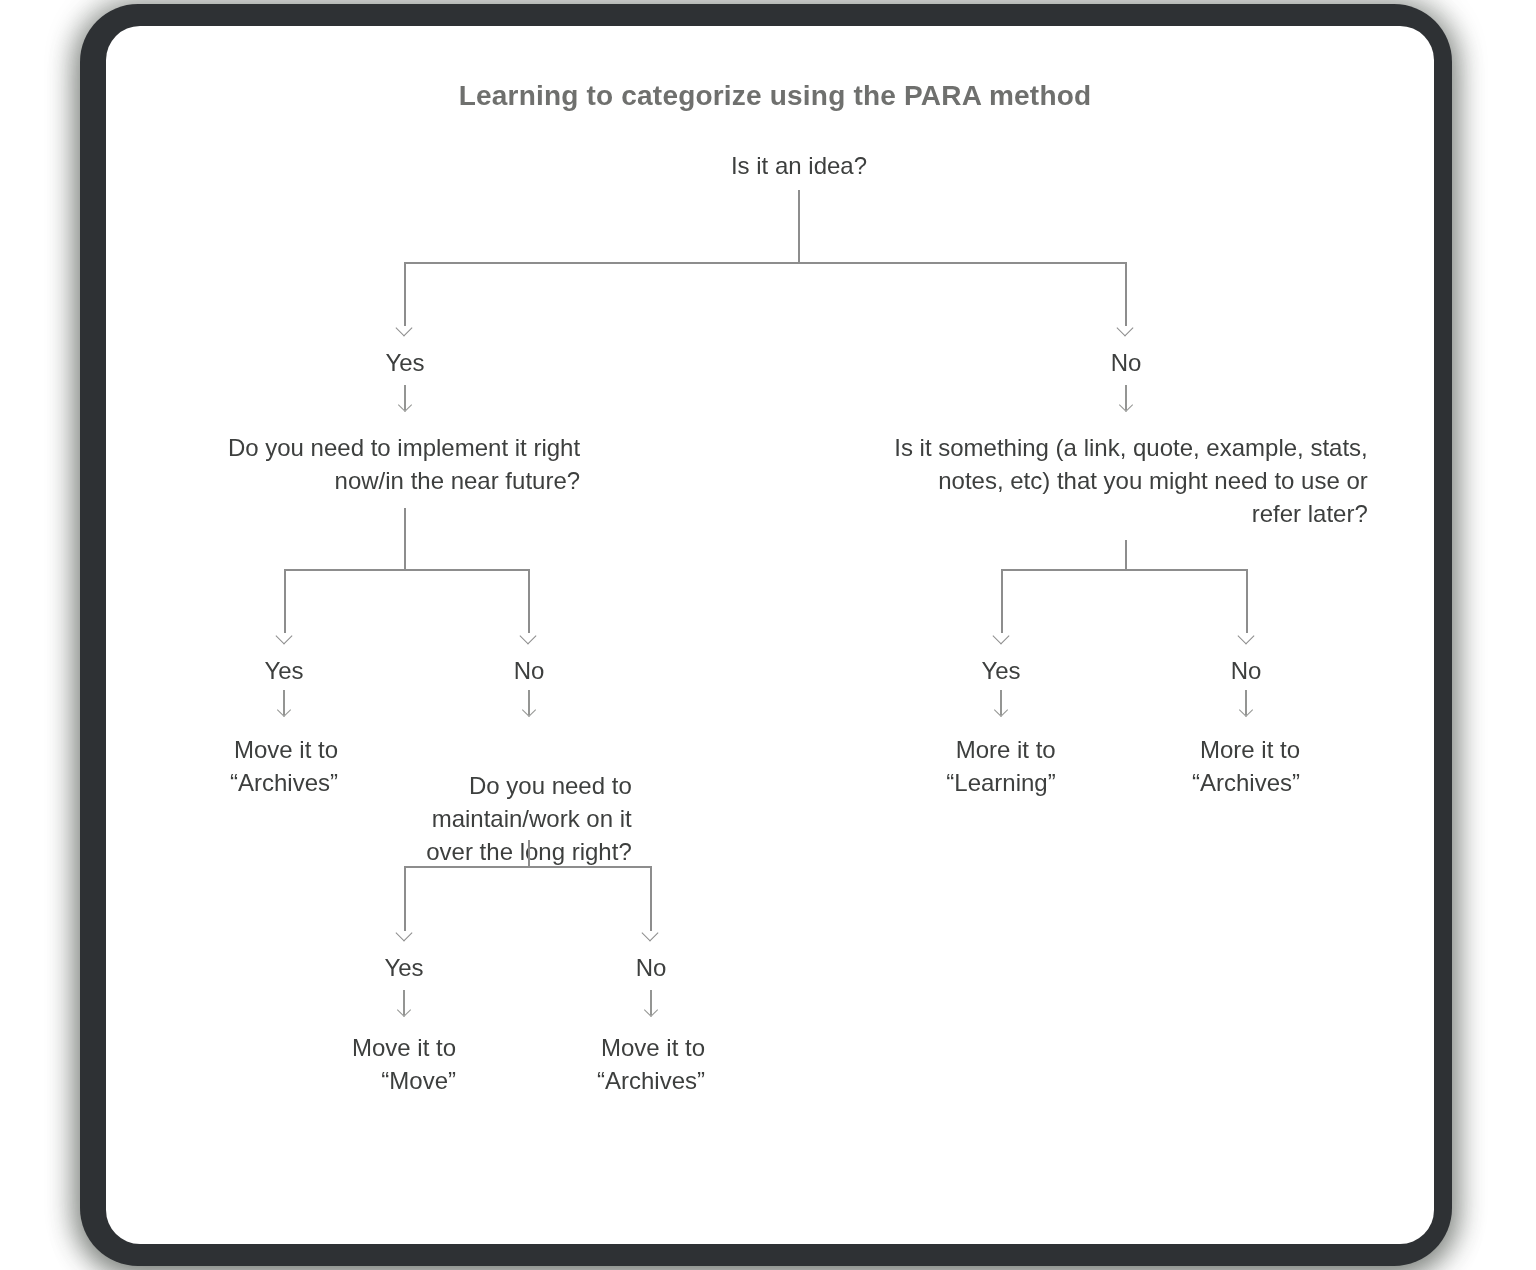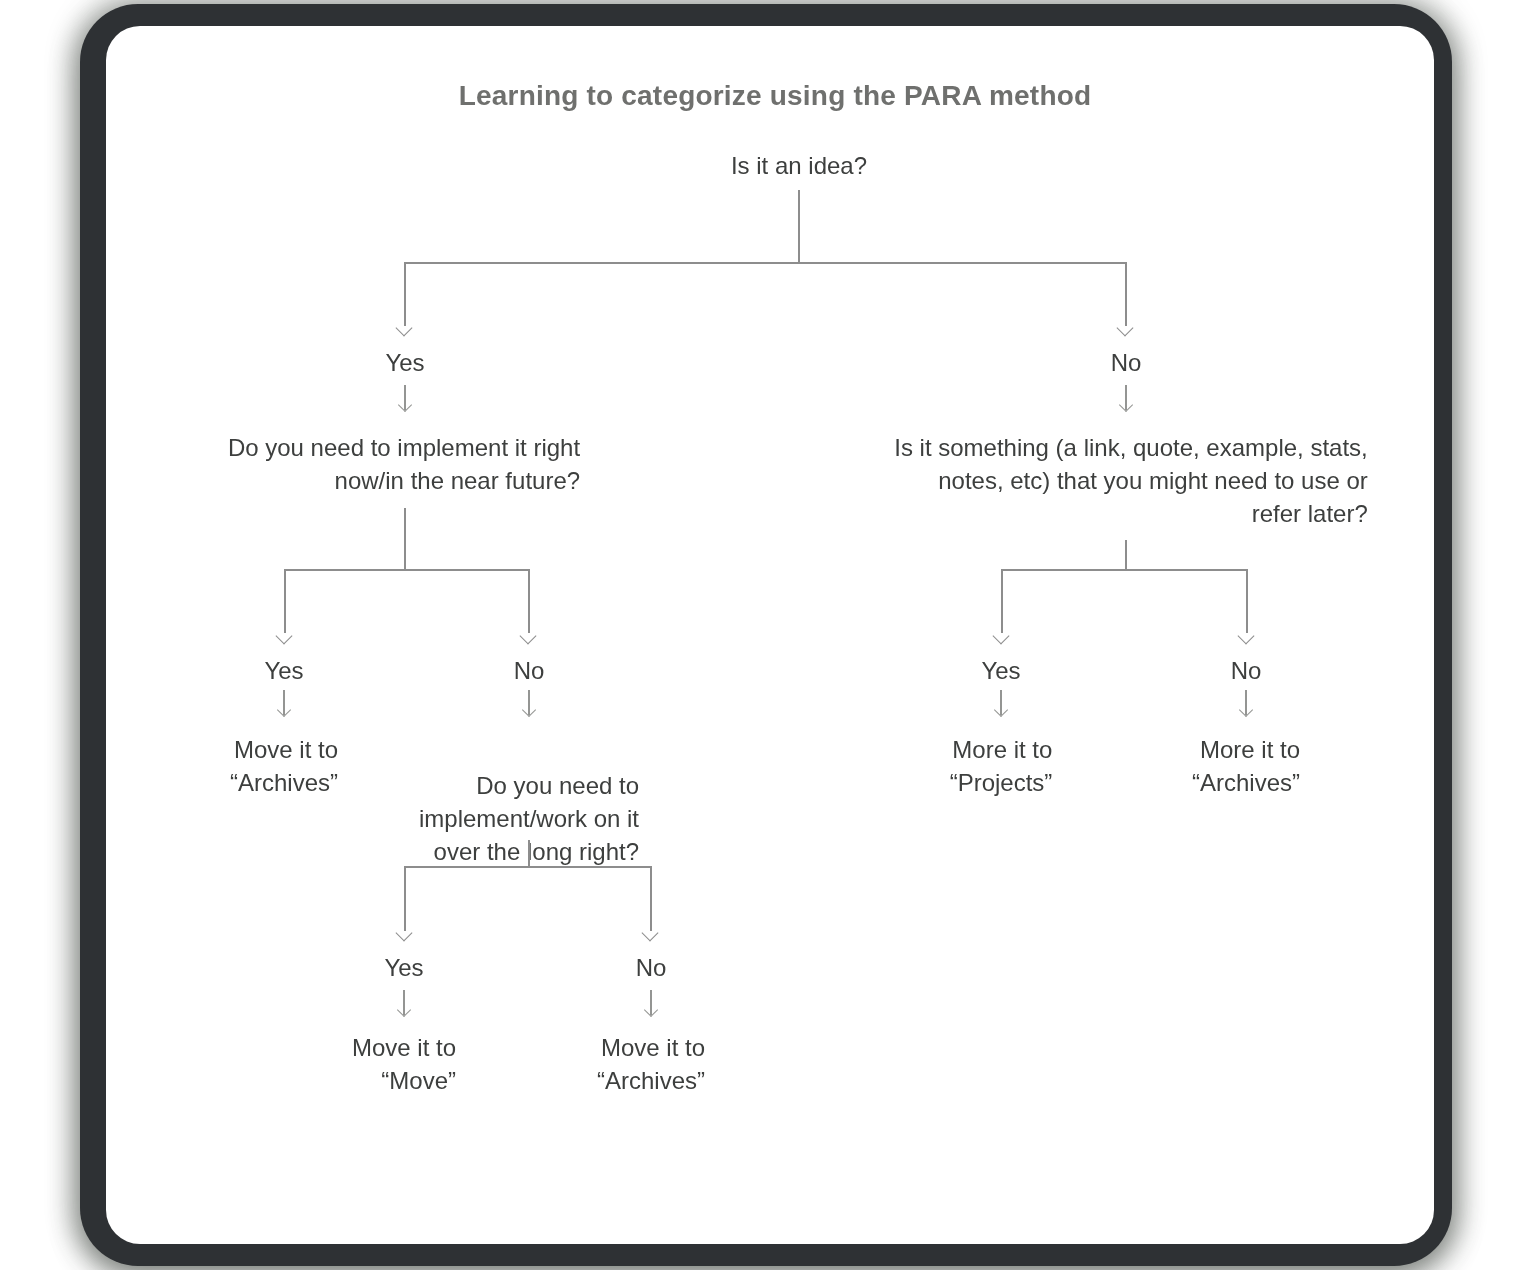--- a/index.html
+++ b/index.html
@@ -105,26 +105,26 @@
       <i class="tail"></i>
       <i class="head"></i>
     </div>
 
   <div class="node" style="left:284px; top:733px;">
     <div>Move it to</div>
     <div>“Archives”</div>
   </div>
   <div class="node" style="left:529px; top:733px;margin-top:36px;">
     <div>Do you need to</div>
-    <div>implement/work on it</div>
+    <div>maintain/work on it</div>
     <div>over the long right?</div>
   </div>
   <div class="node" style="left:1001px; top:733px;">
     <div>More it to</div>
-    <div>“Projects”</div>
+    <div>“Learning”</div>
   </div>
   <div class="node" style="left:1246px; top:733px;">
     <div>More it to</div>
     <div>“Archives”</div>
   </div>
 
   <div class="vline" style="left:528px; top:840px; height:26px;"></div>
   <div class="hline" style="left:404px; top:866px; width:247px;"></div>
   <div class="vline" style="left:404px; top:866px; height:65px;"></div>
   <div class="chev" style="left:398px; top:927px;"></div>

